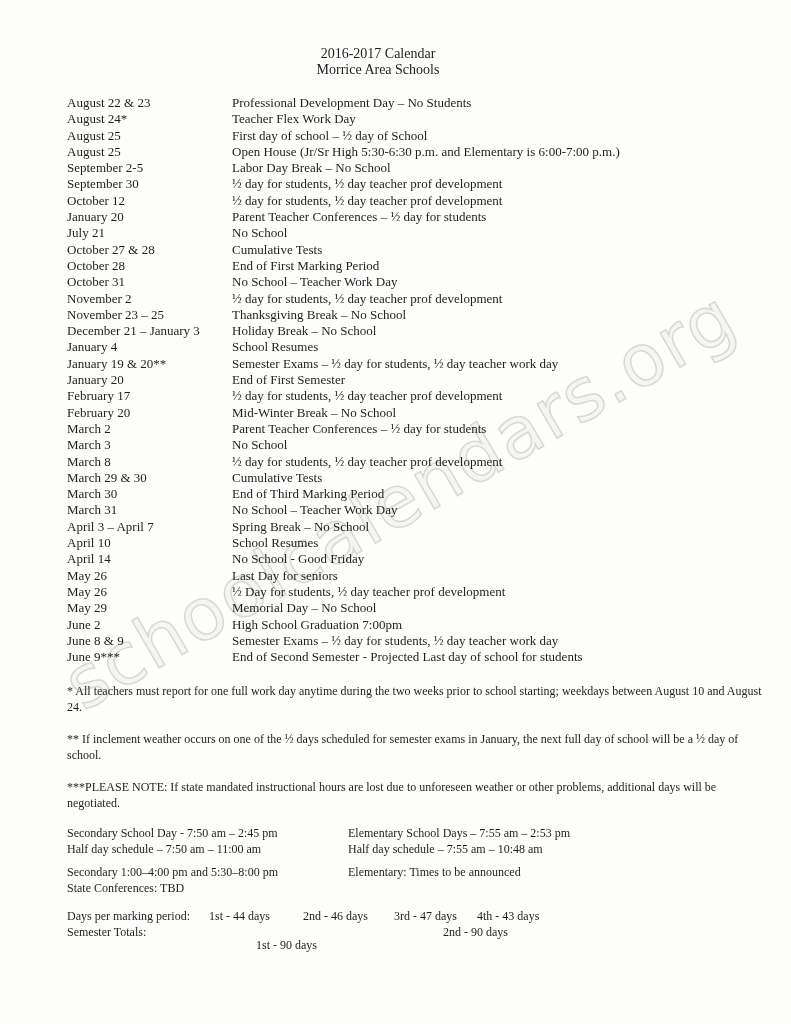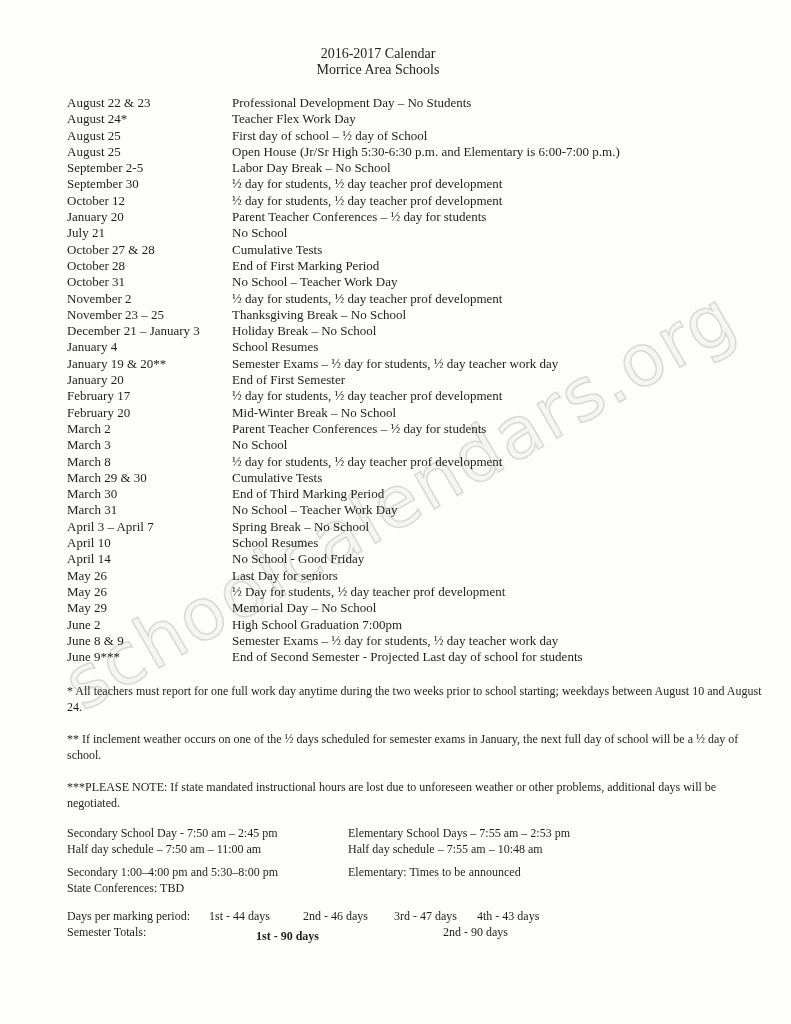--- a/index.html
+++ b/index.html
@@ -51,21 +51,21 @@
   .schedule { margin-top: 15px; font-size: 12px; }
   .ptc-block { margin-top: 8px; font-size: 12px; }
   .marking-block { margin-top: 13px; font-size: 12px; }
   .row { position: relative; line-height: 15.5px; }
   .col-right { position: absolute; left: 281px; top: 0; }
 
   .mp-0 { position: absolute; left: 142px; top: 0; }
   .mp-1 { position: absolute; left: 236px; top: 0; }
   .mp-2 { position: absolute; left: 327px; top: 0; }
   .mp-3 { position: absolute; left: 398px; top: 0; margin-left: 12px; }
-  .st-0 { position: absolute; left: 189px; top: 4px; font-weight: bold; }
+  .st-0 { position: absolute; left: 189px; top: 13px; }
   .st-1 { position: absolute; left: 376px; top: 0; }
 </style>
 </head>
 <body>
 
 <div class="page">
 
   <div class="watermark">schoolcalendars.org</div>
 
   <div class="content">

